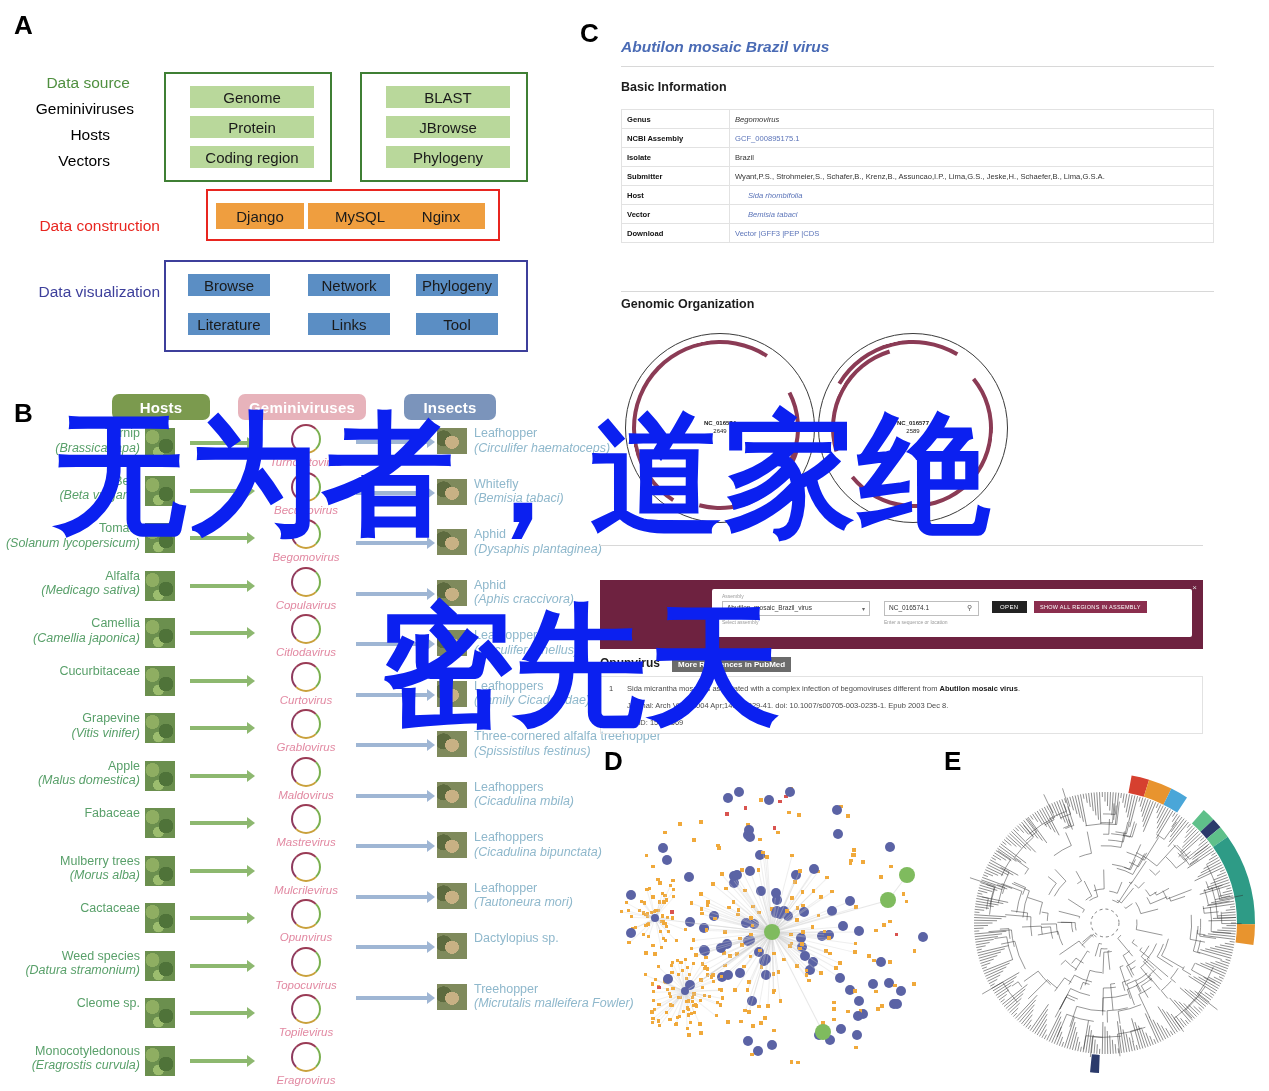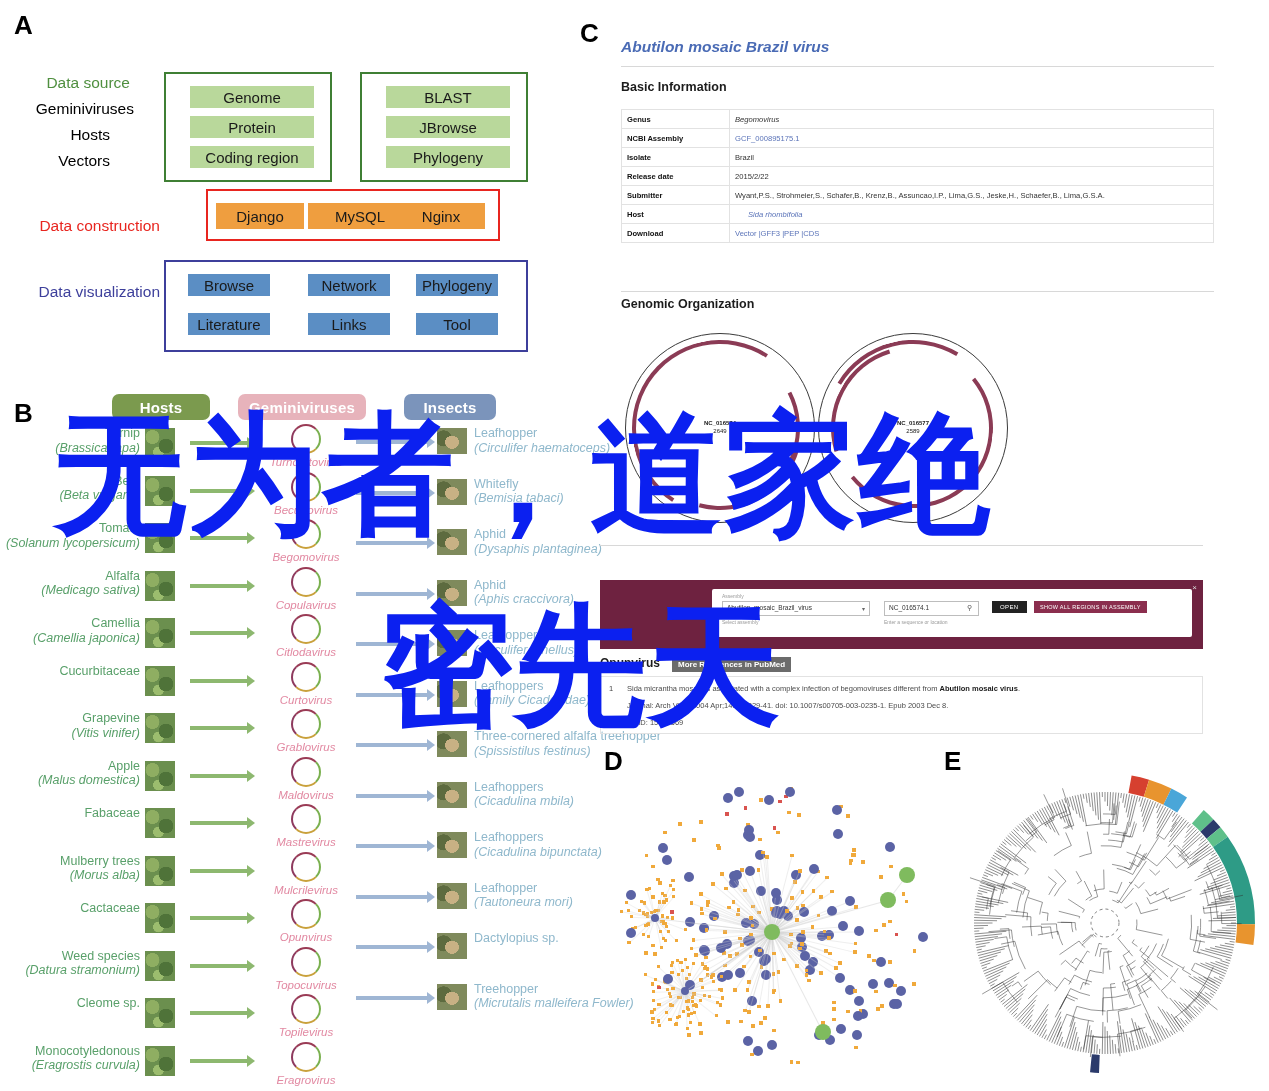--- a/index.html
+++ b/index.html
@@ -484,30 +484,30 @@
         </tr>
         <tr>
           <td class="k">NCBI Assembly</td>
           <td class="v"><span class=" c-link">GCF_000895175.1</span></td>
         </tr>
         <tr>
           <td class="k">Isolate</td>
           <td class="v"><span>Brazil</span></td>
         </tr>
         <tr>
-          <td class="k">Release date</td>
-          <td class="v"><span>2015/2/22</span></td>
-        </tr>
-        <tr>
           <td class="k">Submitter</td>
           <td class="v"><span>Wyant,P.S., Strohmeier,S., Schafer,B., Krenz,B., Assuncao,I.P., Lima,G.S., Jeske,H., Schaefer,B., Lima,G.S.A.</span></td>
         </tr>
         <tr>
           <td class="k">Host</td>
           <td class="v c-indent"><span class=" c-ital c-link">Sida rhombifolia</span></td>
+        </tr>
+        <tr>
+          <td class="k">Vector</td>
+          <td class="v c-indent"><span class=" c-ital c-link">Bemisia tabaci</span></td>
         </tr>
         <tr>
           <td class="k">Download</td>
           <td class="v"><span class=" c-link">Vector |GFF3 |PEP |CDS</span></td>
         </tr>
       </tbody>
   </table>
 
   <div class="c-hr" style="left:41px; top:283px; width:593px;"></div>
   <div class="c-subhead" style="left:41px; top:289px;">Genomic Organization</div>

